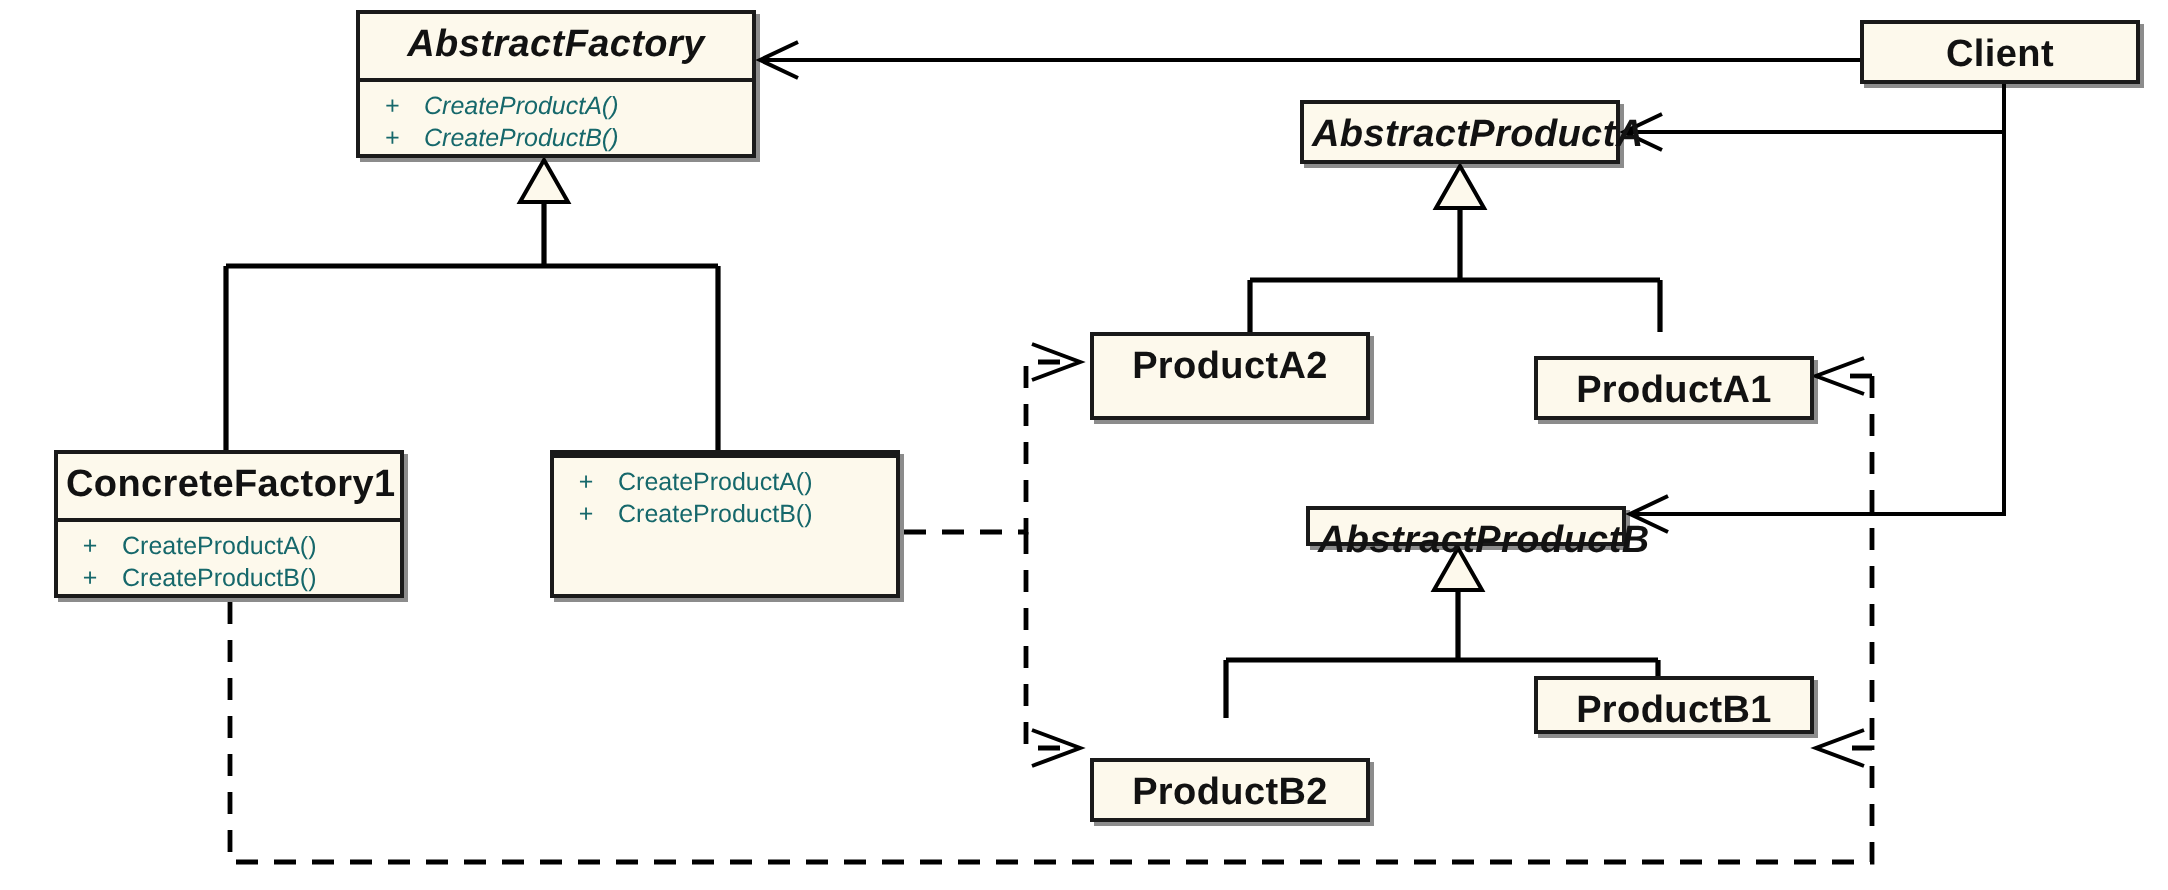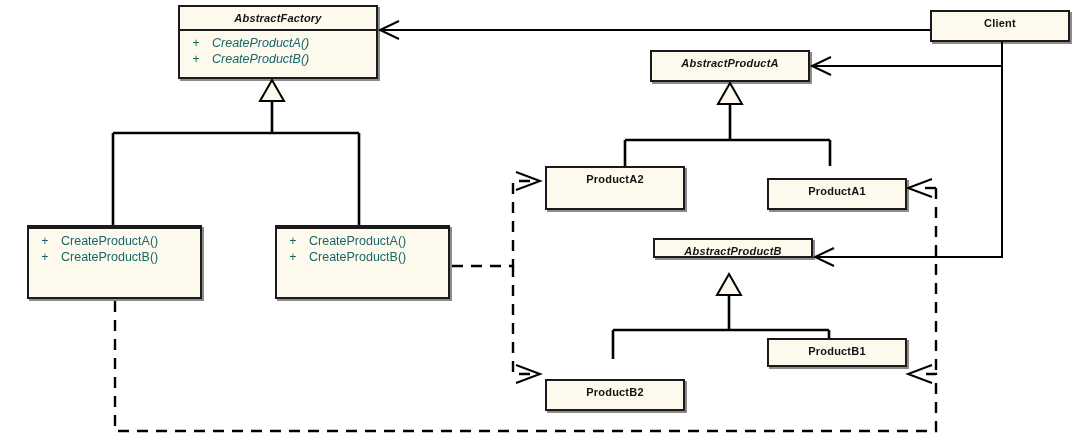--- a/index.html
+++ b/index.html
@@ -29,21 +29,21 @@
     box-sizing: border-box;
     background: #fdf9ec;
     border: 2px solid #1a1a1a;
     box-shadow: 2px 2px 0 rgba(0,0,0,0.45);
     z-index: 5;
   }
   .uml-title {
     box-sizing: border-box;
     width: 100%;
     text-align: center;
-    font-size: 11px;
+    font-size: 19px;
     font-weight: bold;
     color: #121212;
     letter-spacing: 0.2px;
     padding: 5px 4px 5px 4px;
     white-space: nowrap;
   }
   .uml-title.abstract {
     font-style: italic;
   }
   .uml-divider {
@@ -147,20 +147,21 @@
 
   <div class="uml-box" style="left:930px; top:10px; width:140px; height:32px;">
     <div class="uml-title">Client</div>
   </div>
 
   <div class="uml-box" style="left:650px; top:50px; width:160px; height:32px;">
     <div class="uml-title abstract">AbstractProductA</div>
   </div>
 
   <div class="uml-box" style="left:27px; top:225px; width:175px; height:74px;">
+    <div class="uml-title">ConcreteFactory1</div>
     <div class="uml-divider"></div>
     <div class="uml-members">
       <div class="uml-member">
         <span class="vis">+</span>
         <span class="sig">CreateProductA()</span>
       </div>
       <div class="uml-member">
         <span class="vis">+</span>
         <span class="sig">CreateProductB()</span>
       </div>
@@ -182,21 +183,21 @@
   </div>
 
   <div class="uml-box" style="left:545px; top:166px; width:140px; height:44px;">
     <div class="uml-title">ProductA2</div>
   </div>
 
   <div class="uml-box" style="left:767px; top:178px; width:140px; height:32px;">
     <div class="uml-title">ProductA1</div>
   </div>
 
-  <div class="uml-box" style="left:653px; top:238px; width:160px; height:20px;">
+  <div class="uml-box" style="left:653px; top:253px; width:160px; height:20px;">
     <div class="uml-title abstract">AbstractProductB</div>
   </div>
 
   <div class="uml-box" style="left:545px; top:359px; width:140px; height:32px;margin-top:20px;">
     <div class="uml-title">ProductB2</div>
   </div>
 
   <div class="uml-box" style="left:767px; top:338px; width:140px; height:29px;">
     <div class="uml-title">ProductB1</div>
   </div>

